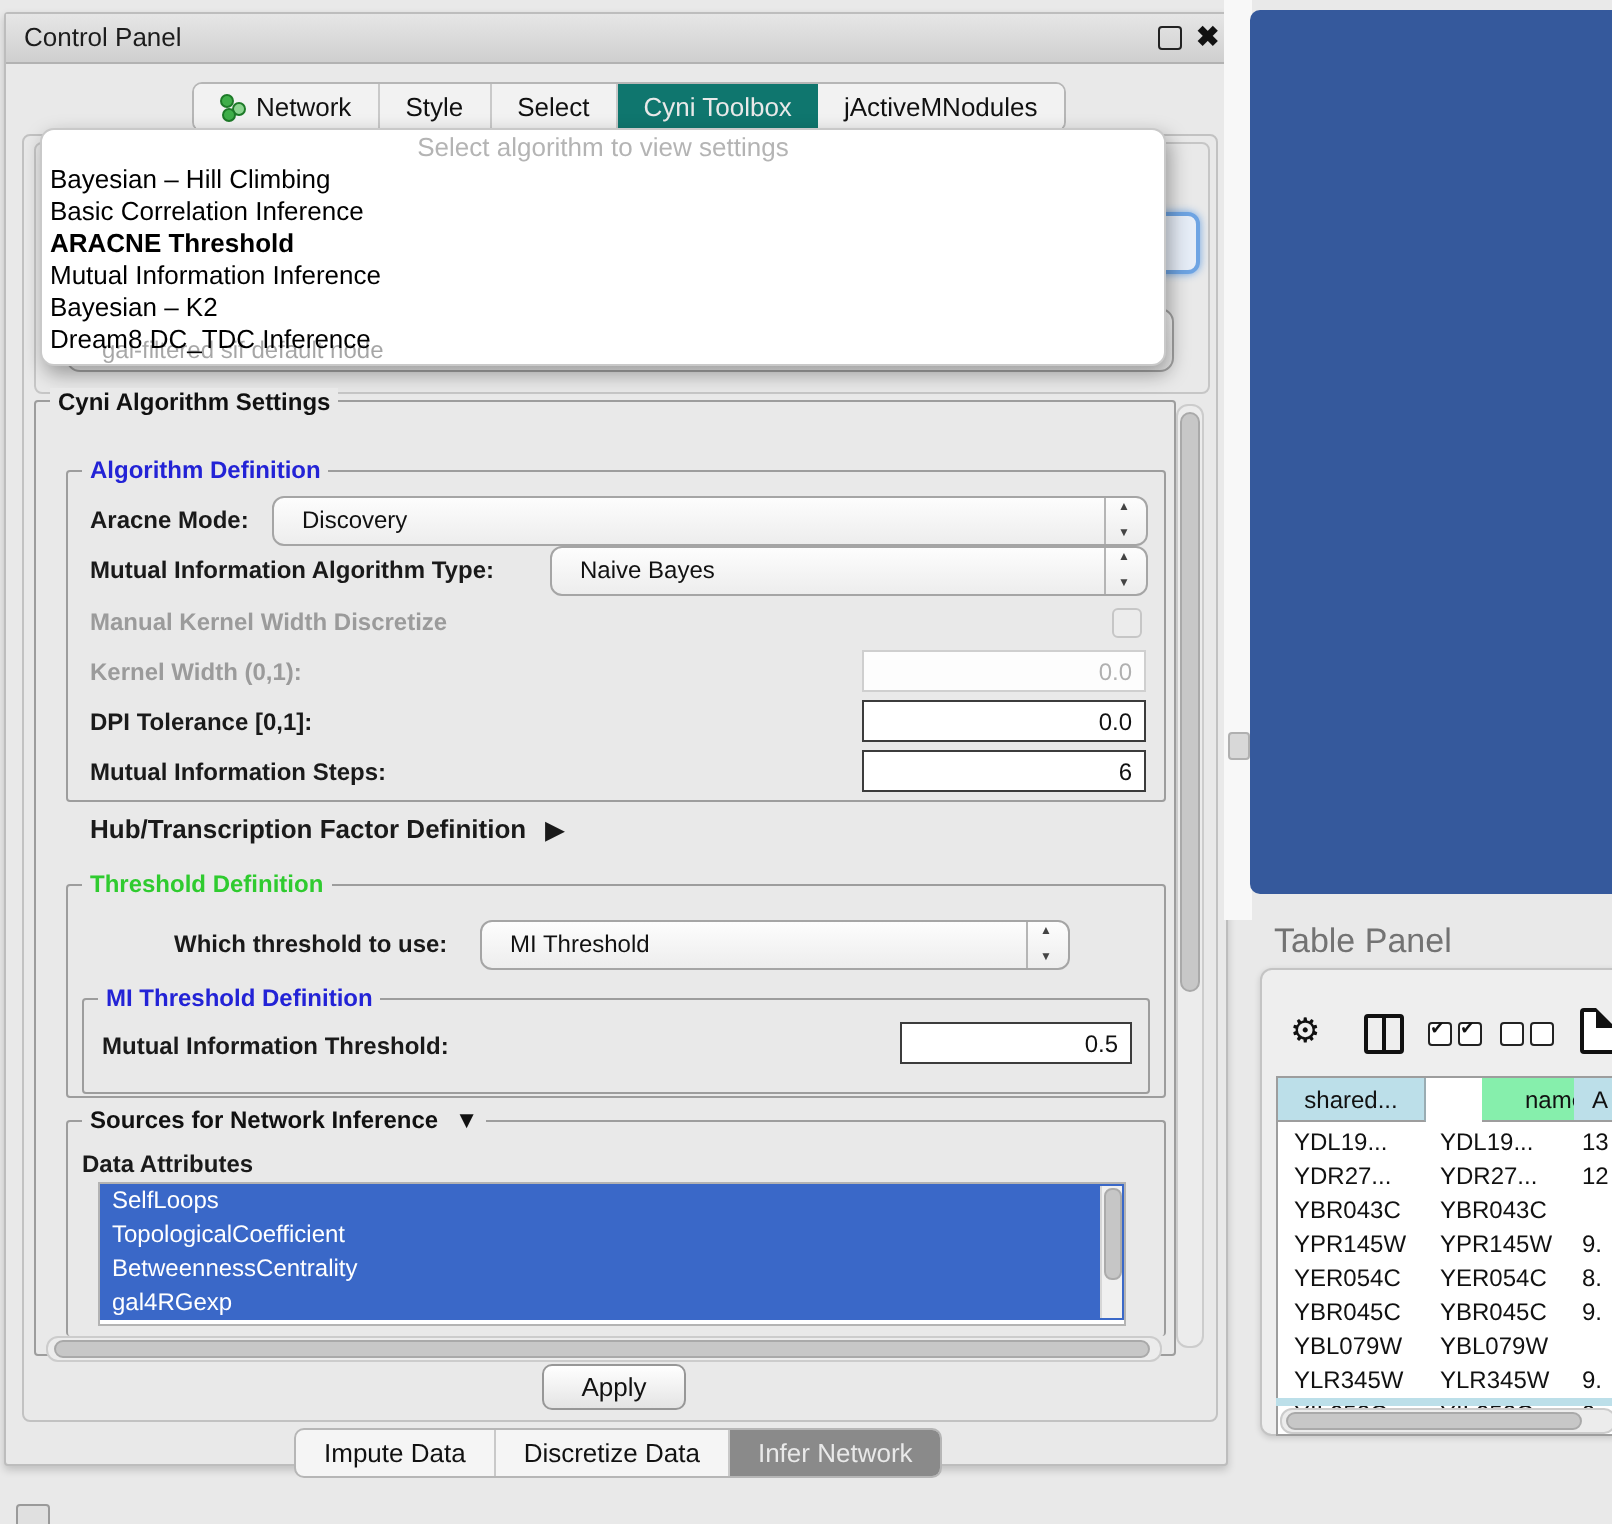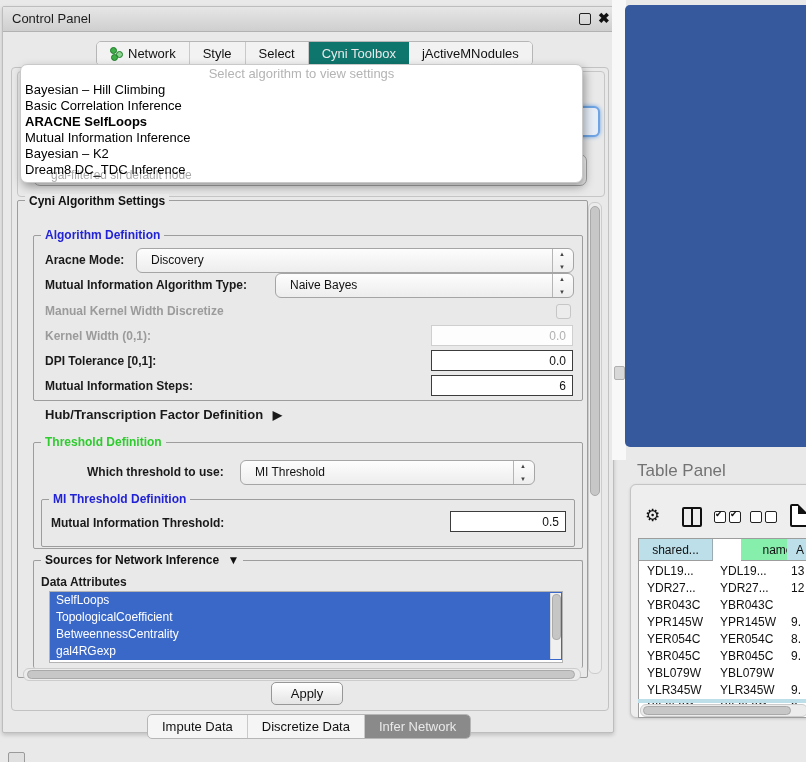--- a/index.html
+++ b/index.html
@@ -129,21 +129,21 @@
     <div id="topbox" class="abs"></div>
 
     <div id="frag-combo2" class="abs combofrag"></div>
     <div id="frag-algsel" class="abs combofrag"></div>
     <div id="frag-focus" class="abs"></div>
 
     <div id="algpopup" class="abs">
       <div class="ph">Select algorithm to view settings</div>
       <div class="it">Bayesian – Hill Climbing</div>
       <div class="it">Basic Correlation Inference</div>
-      <div class="it b">ARACNE SelfLoops</div>
+      <div class="it b">ARACNE Threshold</div>
       <div class="it">Mutual Information Inference</div>
       <div class="it">Bayesian – K2</div>
       <div class="it">Dream8 DC_TDC Inference</div>
       <div class="ghost">gal-filtered sif default node</div>
     </div>
 
     <div class="abs fs" style="left:14px;top:193px;width:569px;height:476px;"></div>
     <span class="legend leg-black" style="left:22px;top:187px;">Cyni Algorithm Settings</span>
 
     <div class="abs sb-track" style="left:585px;top:195px;width:12px;height:470px;">

